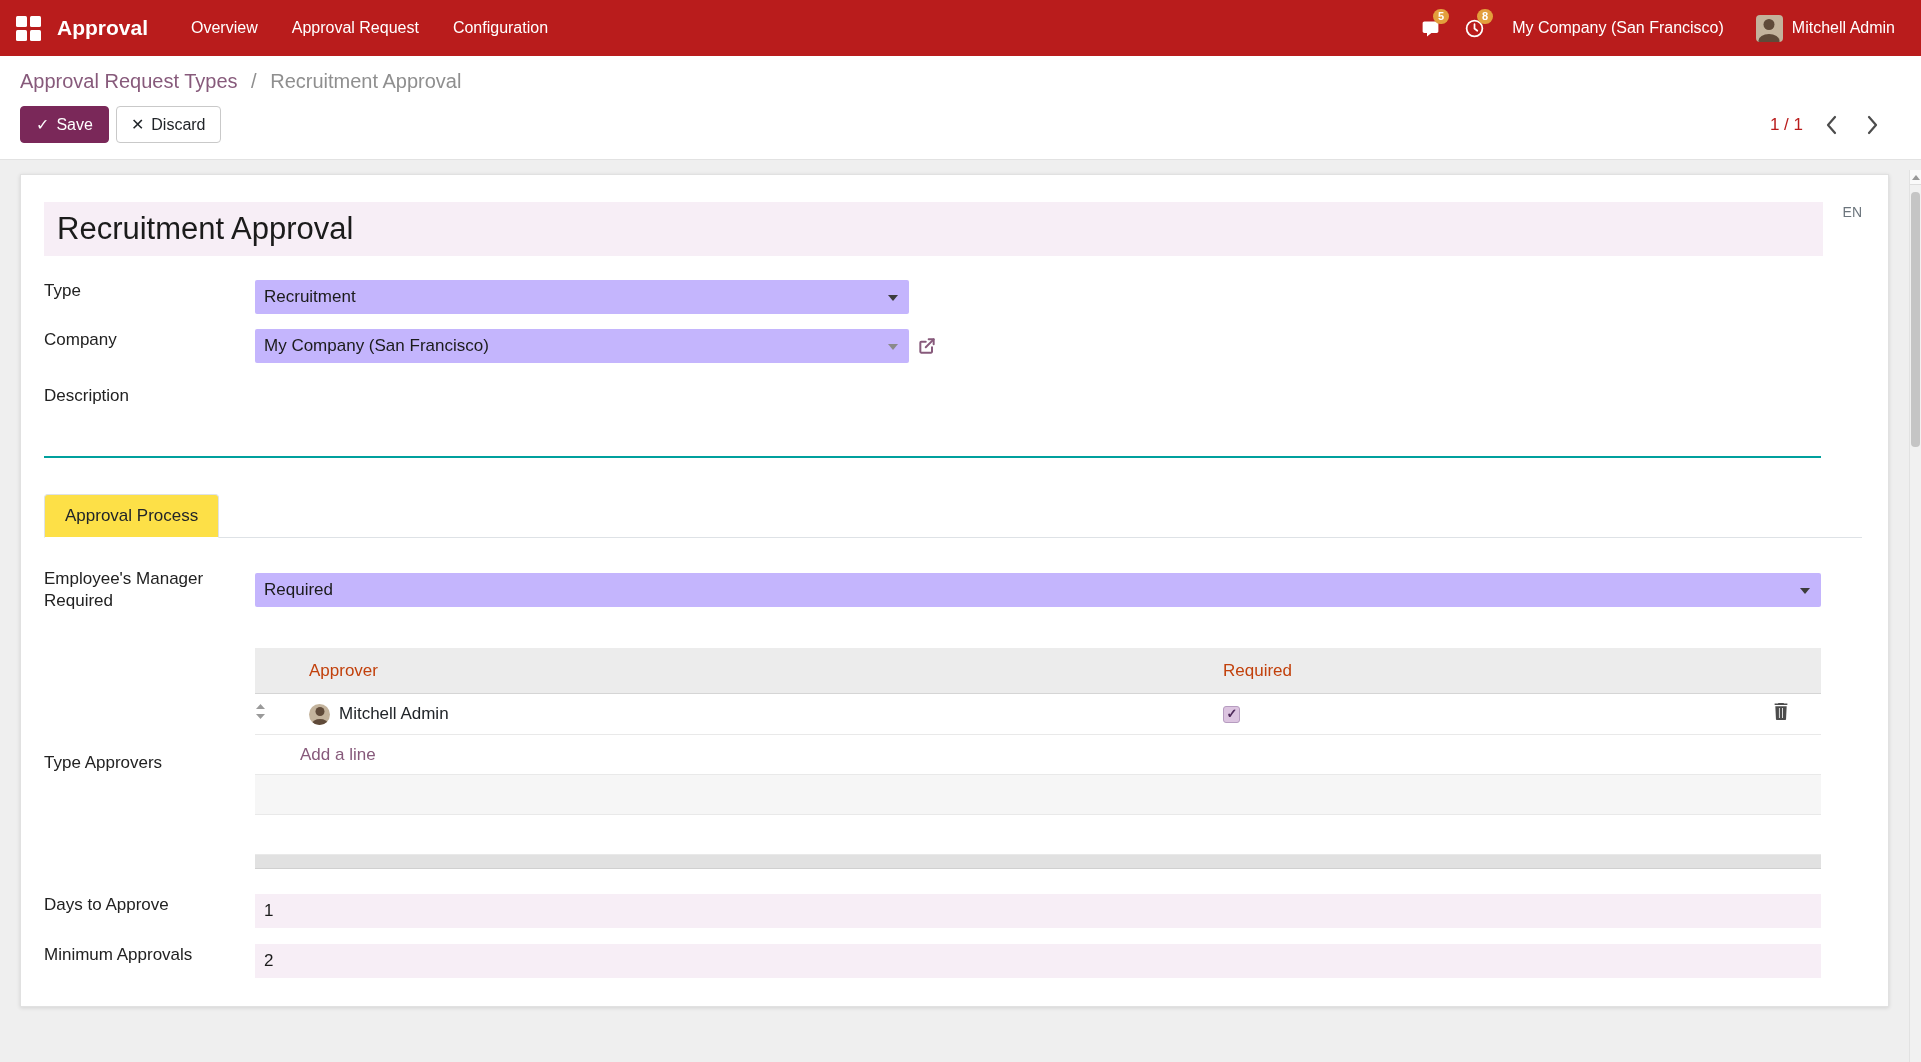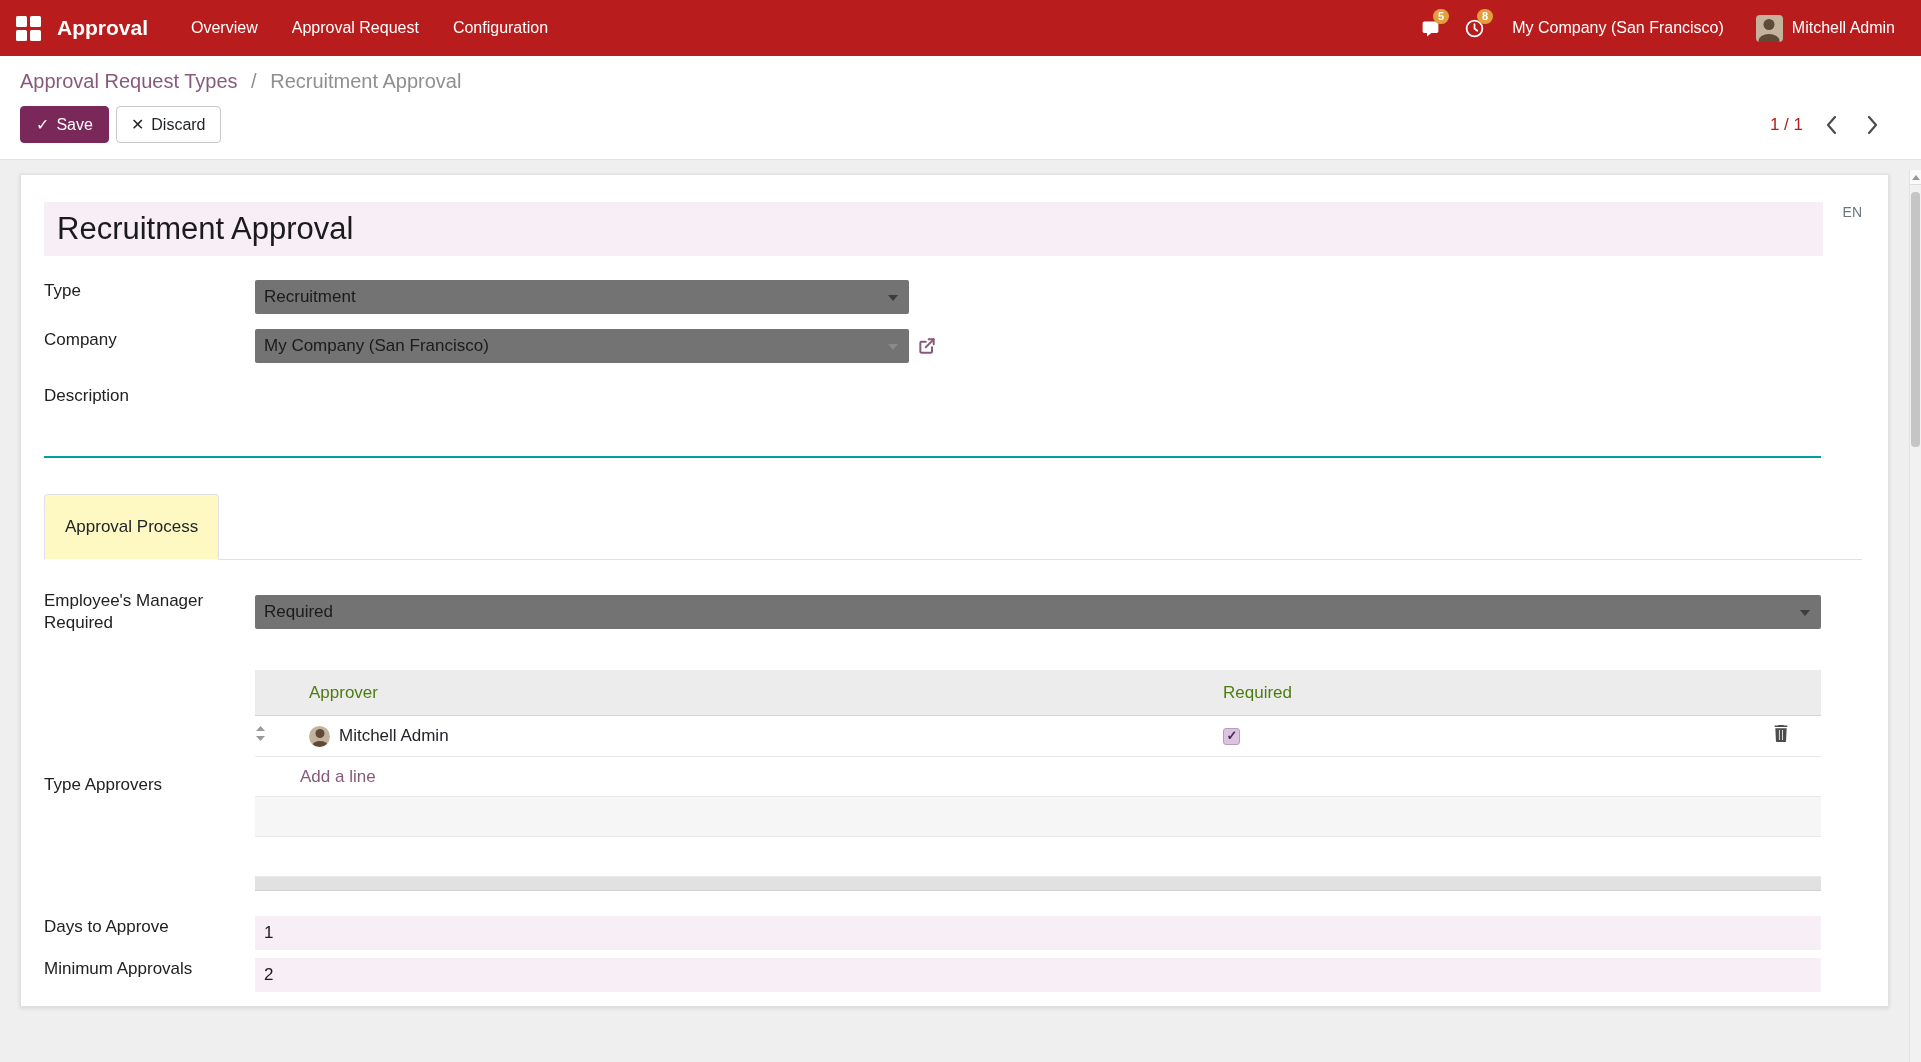--- a/index.html
+++ b/index.html
@@ -44,43 +44,43 @@
     padding:27px 26px 0 23px;position:relative}
   .title-row{display:flex;align-items:flex-start;margin-bottom:24px}
   .title-input{flex:1;background:#f7eef6;height:54px;display:flex;align-items:center;padding:0 13px;
     font-size:31px;color:#1b1b1b;cursor:text}
   .lang-badge{margin-left:20px;margin-top:2px;font-size:14px;color:#6c757d;cursor:pointer}
 
   .form-body{padding-right:41px}
   .field-row{display:flex;margin-bottom:15px}
   .field-row.top{align-items:center}
   .field-label{width:211px;flex:none;color:#222;line-height:1.25;padding-right:14px}
-  .o-select{background:#737373;height:34px;display:flex;align-items:center;padding:0 32px 0 9px;
+  .o-select{background:#c4b5fd;height:34px;display:flex;align-items:center;padding:0 32px 0 9px;
     position:relative;border-radius:2px;cursor:pointer;color:#1b1b1b}
   .o-select.w-fixed{width:654px}
   .o-select.w-full{flex:1}
   .caret{position:absolute;right:11px;top:50%;margin-top:-2px;width:0;height:0;
     border-left:5px solid transparent;border-right:5px solid transparent;border-top:6px solid #3c3c3c}
   .caret.light{border-top-color:#8a8a8a}
   .ext-link{margin-left:8px;display:flex;align-items:center;cursor:pointer}
   .o-input{background:#f7eef6;height:34px;display:flex;align-items:center;padding:0 9px;flex:1;cursor:text;color:#1b1b1b}
 
   .desc-row{margin-bottom:0}
   .desc-area{margin-top:6px;height:46px;border-bottom:2px solid #00a09d;position:relative;cursor:text}
 
   .tabs{border-bottom:1px solid #dee2e6;margin-top:36px;margin-bottom:30px}
   .tab{display:inline-block;border:1px solid #dee2e6;border-bottom:1px solid #fff;margin-bottom:-1px;
-    padding:22px 20px;background:#fef9c3;border-radius:4px 4px 0 0;cursor:pointer;color:#212529}
+    padding:11px 20px;background:#fde047;border-radius:4px 4px 0 0;cursor:pointer;color:#212529}
 
   .manager-row{margin-bottom:37px}
 
   
   .approvers-table{width:100%;border-collapse:collapse;table-layout:fixed}
   .approvers-table th,.approvers-table td{border-bottom:1px solid #e9e9e9;text-align:left;font-weight:normal}
-  .approvers-table thead th{background:#ececec;height:46px;padding:12px 10px;color:#4d7c0f;border-bottom:1px solid #d5d5d5}
+  .approvers-table thead th{background:#ececec;height:46px;padding:12px 10px;color:#c2410c;border-bottom:1px solid #d5d5d5}
   .col-handle{width:44px}
   .col-required{width:560px}
   .col-trash{width:48px}
   .data-row td{height:40px;padding:0 10px;cursor:pointer}
   .handle-cell{text-align:center;padding:0 !important}
   .approver-cell{display:flex;align-items:center;gap:9px;height:40px}
   .row-avatar{width:21px;height:21px;border-radius:50%;background:#c3b39c;position:relative;overflow:hidden;flex:none}
   .row-avatar::before{content:"";position:absolute;top:3px;left:50%;transform:translateX(-50%);width:9px;height:9px;border-radius:50%;background:#5f4a39}
   .row-avatar::after{content:"";position:absolute;bottom:-4px;left:50%;transform:translateX(-50%);width:16px;height:10px;border-radius:50% 50% 0 0;background:#5f4a39}
   .trash-cell{text-align:center;padding:0 !important;cursor:pointer}
@@ -90,21 +90,21 @@
   .empty-row.stripe td{background:#f6f6f6}
   .table-footer{height:14px;background:#e1e1e1;border-bottom:1px solid #d0d0d0}
   .table-block{margin-bottom:25px}
 
   
   .o-check{display:inline-block;width:17px;height:17px;border:1px solid #b69cc0;border-radius:3px;background:#fff;position:relative;cursor:pointer;vertical-align:middle}
   .o-check.checked{background:#dcc4e0}
   .o-check.checked::after{content:"\2713";position:absolute;top:-1px;left:2.5px;font-size:13px;font-weight:bold;color:#4e2a5a}
 
   .seq-row{margin-bottom:18px}
-  .days-row{margin-bottom:8px}
+  .days-row{margin-bottom:16px}
 
   
   .scrollbar{position:fixed;top:170px;right:0;width:12px;bottom:0;background:#f1f1f1;border-left:1px solid #e2e2e2}
   .scroll-up{height:15px;background:#fafafa;border-bottom:1px solid #ddd;display:flex;align-items:center;justify-content:center;cursor:pointer}
   .scroll-up i{width:0;height:0;border-left:4px solid transparent;border-right:4px solid transparent;border-bottom:5px solid #999}
   .scroll-thumb{position:absolute;top:22px;left:1px;width:9px;height:255px;background:#c5c5c5;border-radius:4px;cursor:pointer}
 </style>
 </head>
 <body>
 

